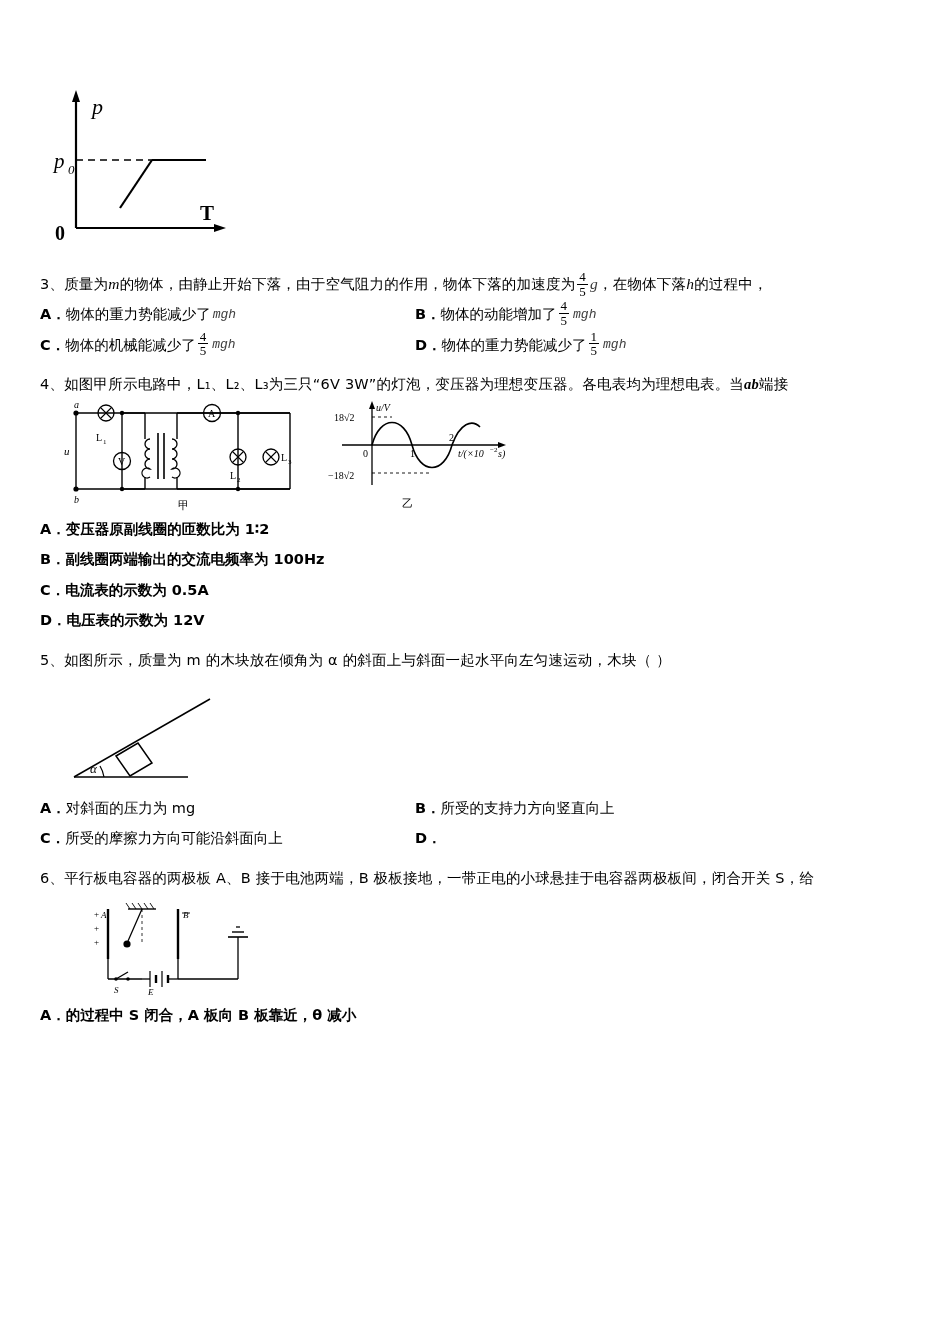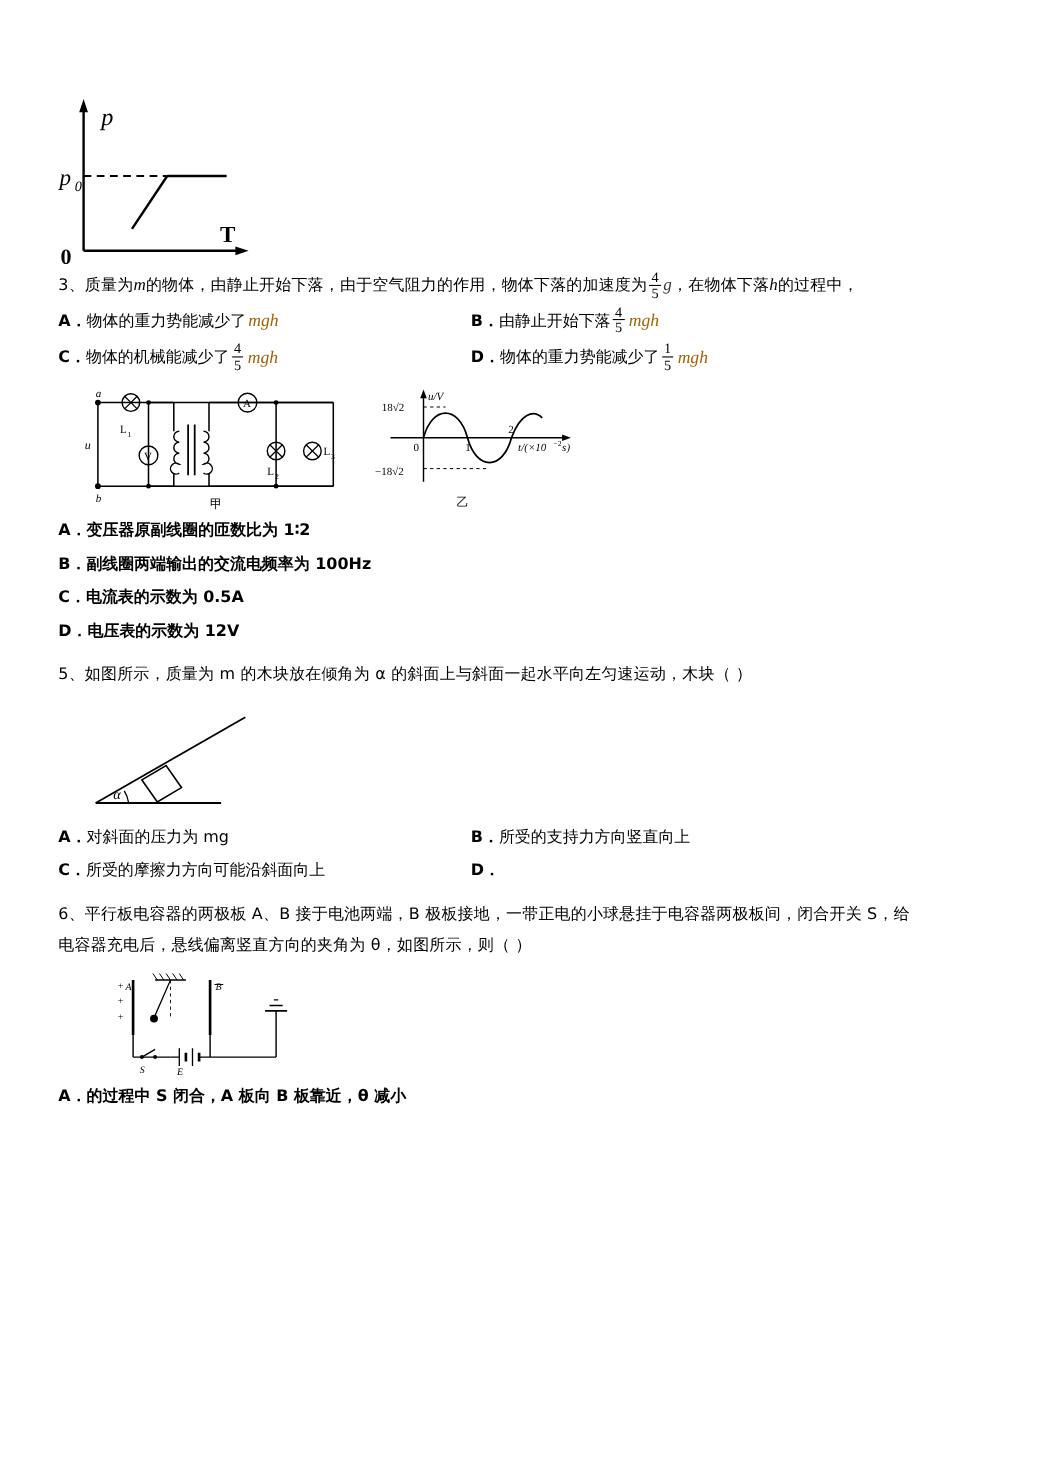--- a/index.html
+++ b/index.html
@@ -63,24 +63,24 @@
     font-family: "Liberation Serif", serif;
     font-size: 13px;
     line-height: 1.05;
     margin: 0 2px;
     position: relative;
     top: -1px;
   }
   .frac .num { padding: 0 2px; }
   .frac .den { padding: 0 2px; border-top: 1px solid #000; }
   .mgh {
-    font-family: Liberation Serif, serif;
+    font-family: Liberation Mono, monospace;
     font-style: italic;
-    font-size: 16px;
-    color: #a16207;
+    font-size: 13px;
+    color: #404040;
     margin-left: 2px;
   }
 
   
   .fig-pt {
     position: absolute;
     left: 48px;
     top: 80px;
     width: 230px;
     height: 160px;
@@ -126,39 +126,39 @@
       <line x1="104" y1="80" x2="158" y2="80" stroke="#000" stroke-width="2.2"></line>
 
       <text x="44" y="34" font-family="Liberation Serif, serif" font-style="italic" font-size="22" fill="#000">p</text>
       <text x="6" y="88" font-family="Liberation Serif, serif" font-style="italic" font-size="21" fill="#000">p</text>
       <text x="20" y="94" font-family="Liberation Serif, serif" font-style="italic" font-size="13" fill="#000">0</text>
       <text x="7" y="160" font-family="Liberation Serif, serif" font-size="20" font-weight="bold" fill="#000">0</text>
       <text x="152" y="140" font-family="Liberation Serif, serif" font-size="21" font-weight="bold" fill="#000">T</text>
     </svg>
   </div>
 
-  <div class="content" style="top: 244px; margin-left: 13px;">
+  <div class="content" style="top: 268px;">
 
     <div class="q-block">
       <div class="q-text">
         <span>3、</span><span>质量为</span><span class="mathit">m</span><span>的物体，由静止开始下落，由于空气阻力的作用，物体下落的加速度为</span><span class="frac">
             <span class="num">4</span>
             <span class="den">5</span>
           </span><span class="mathit" style="color:#3a3a3a">g</span><span>，在物体下落</span><span class="mathit">h</span><span>的过程中，</span>
       </div>
 
       <div class="opt-row">
         <div class="opt opt-a">
           <b>A．</b>
             <span>物体的重力势能减少了</span>
             <span class="mgh">mgh</span>
         </div>
         <div class="opt opt-b">
           <b>B．</b>
-            <span>由静止开始下落</span>
+            <span>物体的动能增加了</span>
             <span class="frac">
               <span class="num">4</span>
               <span class="den">5</span>
             </span>
             <span class="mgh">mgh</span>
         </div>
       </div>
 
       <div class="opt-row">
         <div class="opt opt-a">
@@ -178,20 +178,23 @@
               <span class="den">5</span>
             </span>
             <span class="mgh">mgh</span>
         </div>
       </div>
     </div>
 
     <div class="q-spacer"></div>
 
     <div class="q-block">
+      <div class="q-text">
+        <span>4、</span><span>如图甲所示电路中，L₁、L₂、L₃为三只“6V    3W”的灯泡，变压器为理想变压器。各电表均为理想电表。当</span><b class="ital">ab</b><span>端接</span>
+      </div>
 
       <div class="fig-wrap-2">
         <svg width="700" height="115" viewBox="0 0 700 115">
 
           <line x1="16" y1="14" x2="230" y2="14" stroke="#000" stroke-width="1.4"></line>
           <line x1="16" y1="14" x2="16" y2="90" stroke="#000" stroke-width="1.4"></line>
           <line x1="16" y1="90" x2="230" y2="90" stroke="#000" stroke-width="1.4"></line>
 
           <circle cx="16" cy="14" r="2.6" fill="#000"></circle>
           <circle cx="16" cy="90" r="2.6" fill="#000"></circle>
@@ -343,21 +346,20 @@
         </div>
       </div>
     </div>
 
     <div class="q-spacer"></div>
 
     <div class="q-block">
       <div class="q-text">
         <span>6、</span><span>平行板电容器的两极板 A、B 接于电池两端，B 极板接地，一带正电的小球悬挂于电容器两极板间，闭合开关 S，给</span>
       </div>
-      <div class="q-text">电容器充电后，悬线偏离竖直方向的夹角为 θ，如图所示，则（      ）</div>
 
       <div class="fig-cap">
         <svg width="210" height="95" viewBox="0 0 210 95">
 
           <line x1="38" y1="8" x2="38" y2="58" stroke="#000" stroke-width="2.4"></line>
 
           <line x1="108" y1="8" x2="108" y2="58" stroke="#000" stroke-width="2.4"></line>
 
           <text x="24" y="16" font-family="Liberation Serif, serif" font-size="9" fill="#000">+</text>
           <text x="31" y="17" font-family="Liberation Serif, serif" font-style="italic" font-size="9" fill="#000">A</text>

